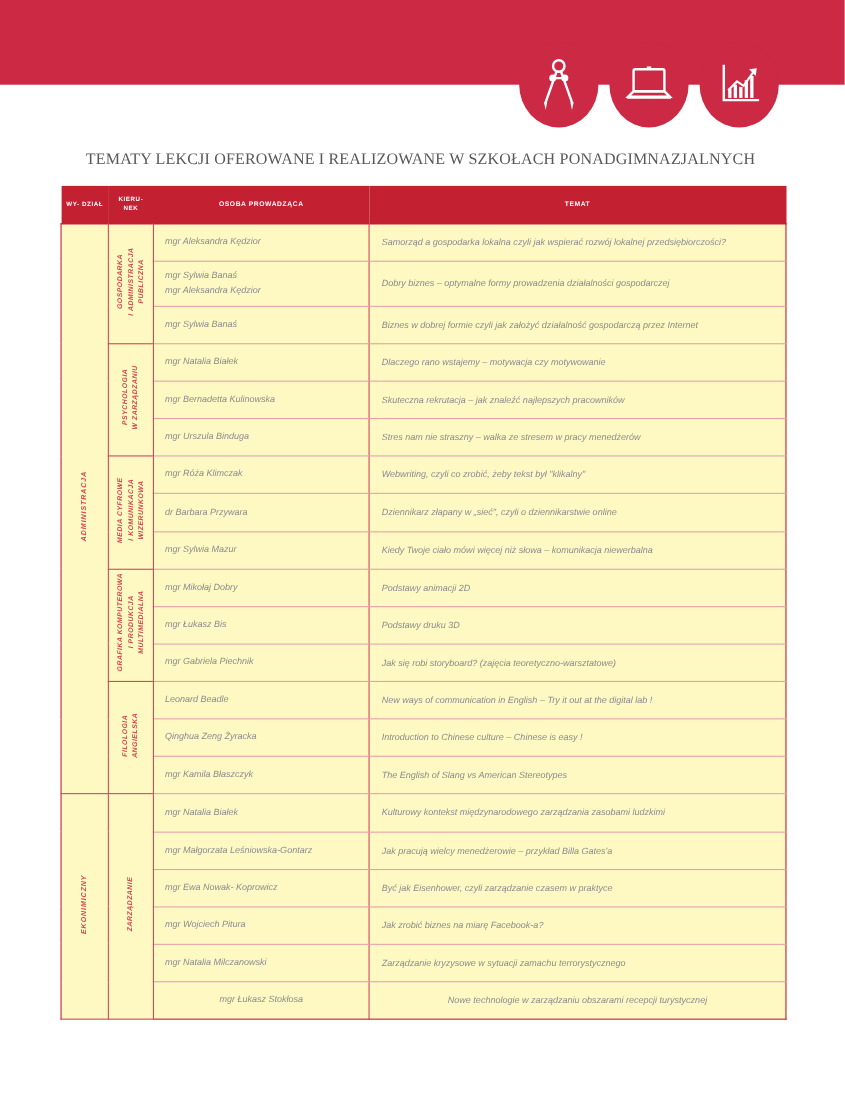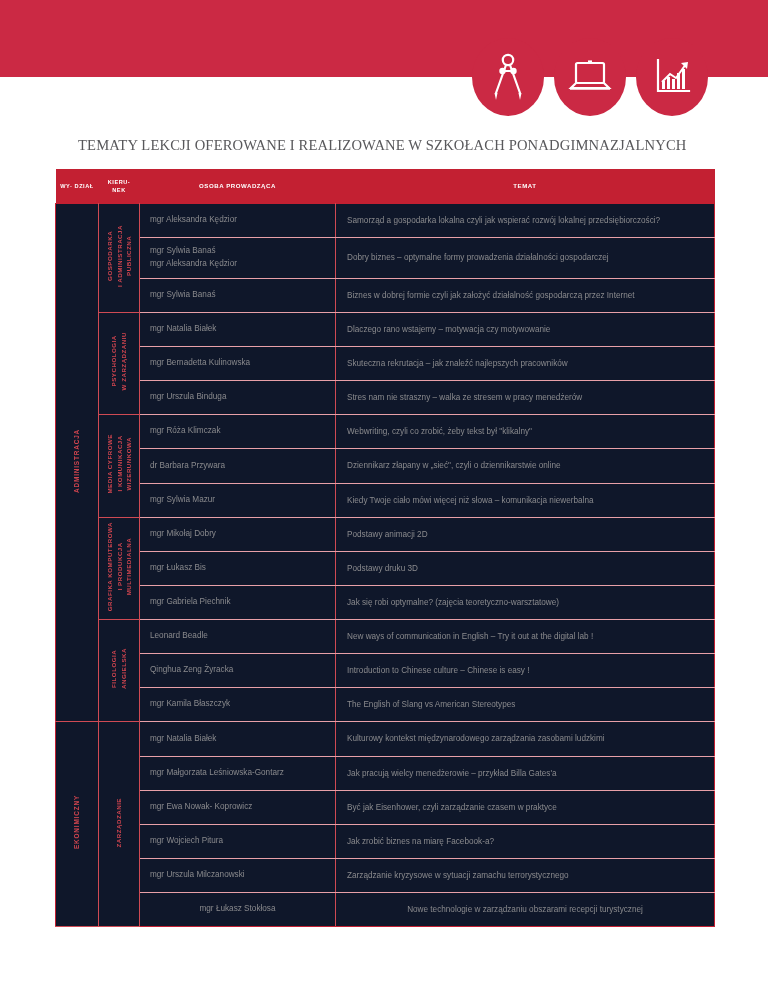--- a/index.html
+++ b/index.html
@@ -87,21 +87,22 @@
     text-align: center;
     padding: 9px 2px;
     line-height: 1.45;
     border: none;
   }
   thead th.h-osoba, thead th.h-temat { font-size: 6.1px; }
 
   tbody td {
     border: 1px solid #e8a0a8;
     vertical-align: middle;
-    background: #0f172a;
+    background: #fef9c3;
+    font-style: italic;
   }
   tbody td.osoba {
     padding: 7px 10px;
     font-family: "Liberation Sans", sans-serif;
     font-size: 8.2px;
     color: #8a8a8d;
     line-height: 1.55;
     border-left-color: #cf4a54;
     border-right-color: #cf4a54;
   }
@@ -269,21 +270,21 @@
 MULTIMEDIALNA</span></td>
           <td class="osoba">mgr Mikołaj Dobry</td>
           <td class="temat">Podstawy animacji 2D</td>
         </tr>
         <tr>
           <td class="osoba">mgr Łukasz Bis</td>
           <td class="temat">Podstawy druku 3D</td>
         </tr>
         <tr>
           <td class="osoba">mgr Gabriela Piechnik</td>
-          <td class="temat">Jak się robi optymalne? (zajęcia teoretyczno-warsztatowe)</td>
+          <td class="temat">Jak się robi storyboard? (zajęcia teoretyczno-warsztatowe)</td>
         </tr>
         <tr>
           <td class="vcell" rowspan="3"><span class="vlabel">FILOLOGIA
 ANGIELSKA</span></td>
           <td class="osoba">Leonard Beadle</td>
           <td class="temat">New ways of communication in English – Try it out at the digital lab !</td>
         </tr>
         <tr>
           <td class="osoba">Qinghua Zeng Żyracka</td>
           <td class="temat">Introduction to Chinese culture – Chinese is easy !</td>
@@ -304,21 +305,21 @@
         </tr>
         <tr>
           <td class="osoba">mgr Ewa Nowak- Koprowicz</td>
           <td class="temat">Być jak Eisenhower, czyli zarządzanie czasem w praktyce</td>
         </tr>
         <tr>
           <td class="osoba">mgr Wojciech Pitura</td>
           <td class="temat">Jak zrobić biznes na miarę Facebook-a?</td>
         </tr>
         <tr>
-          <td class="osoba">mgr Urszula  Milczanowski</td>
+          <td class="osoba">mgr Natalia  Milczanowski</td>
           <td class="temat">Zarządzanie kryzysowe w sytuacji zamachu terrorystycznego</td>
         </tr>
         <tr class="last-row">
           <td class="osoba">mgr Łukasz  Stokłosa</td>
           <td class="temat">Nowe technologie w zarządzaniu obszarami recepcji turystycznej</td>
         </tr>
       </tbody>
   </table>
 </div>
 

